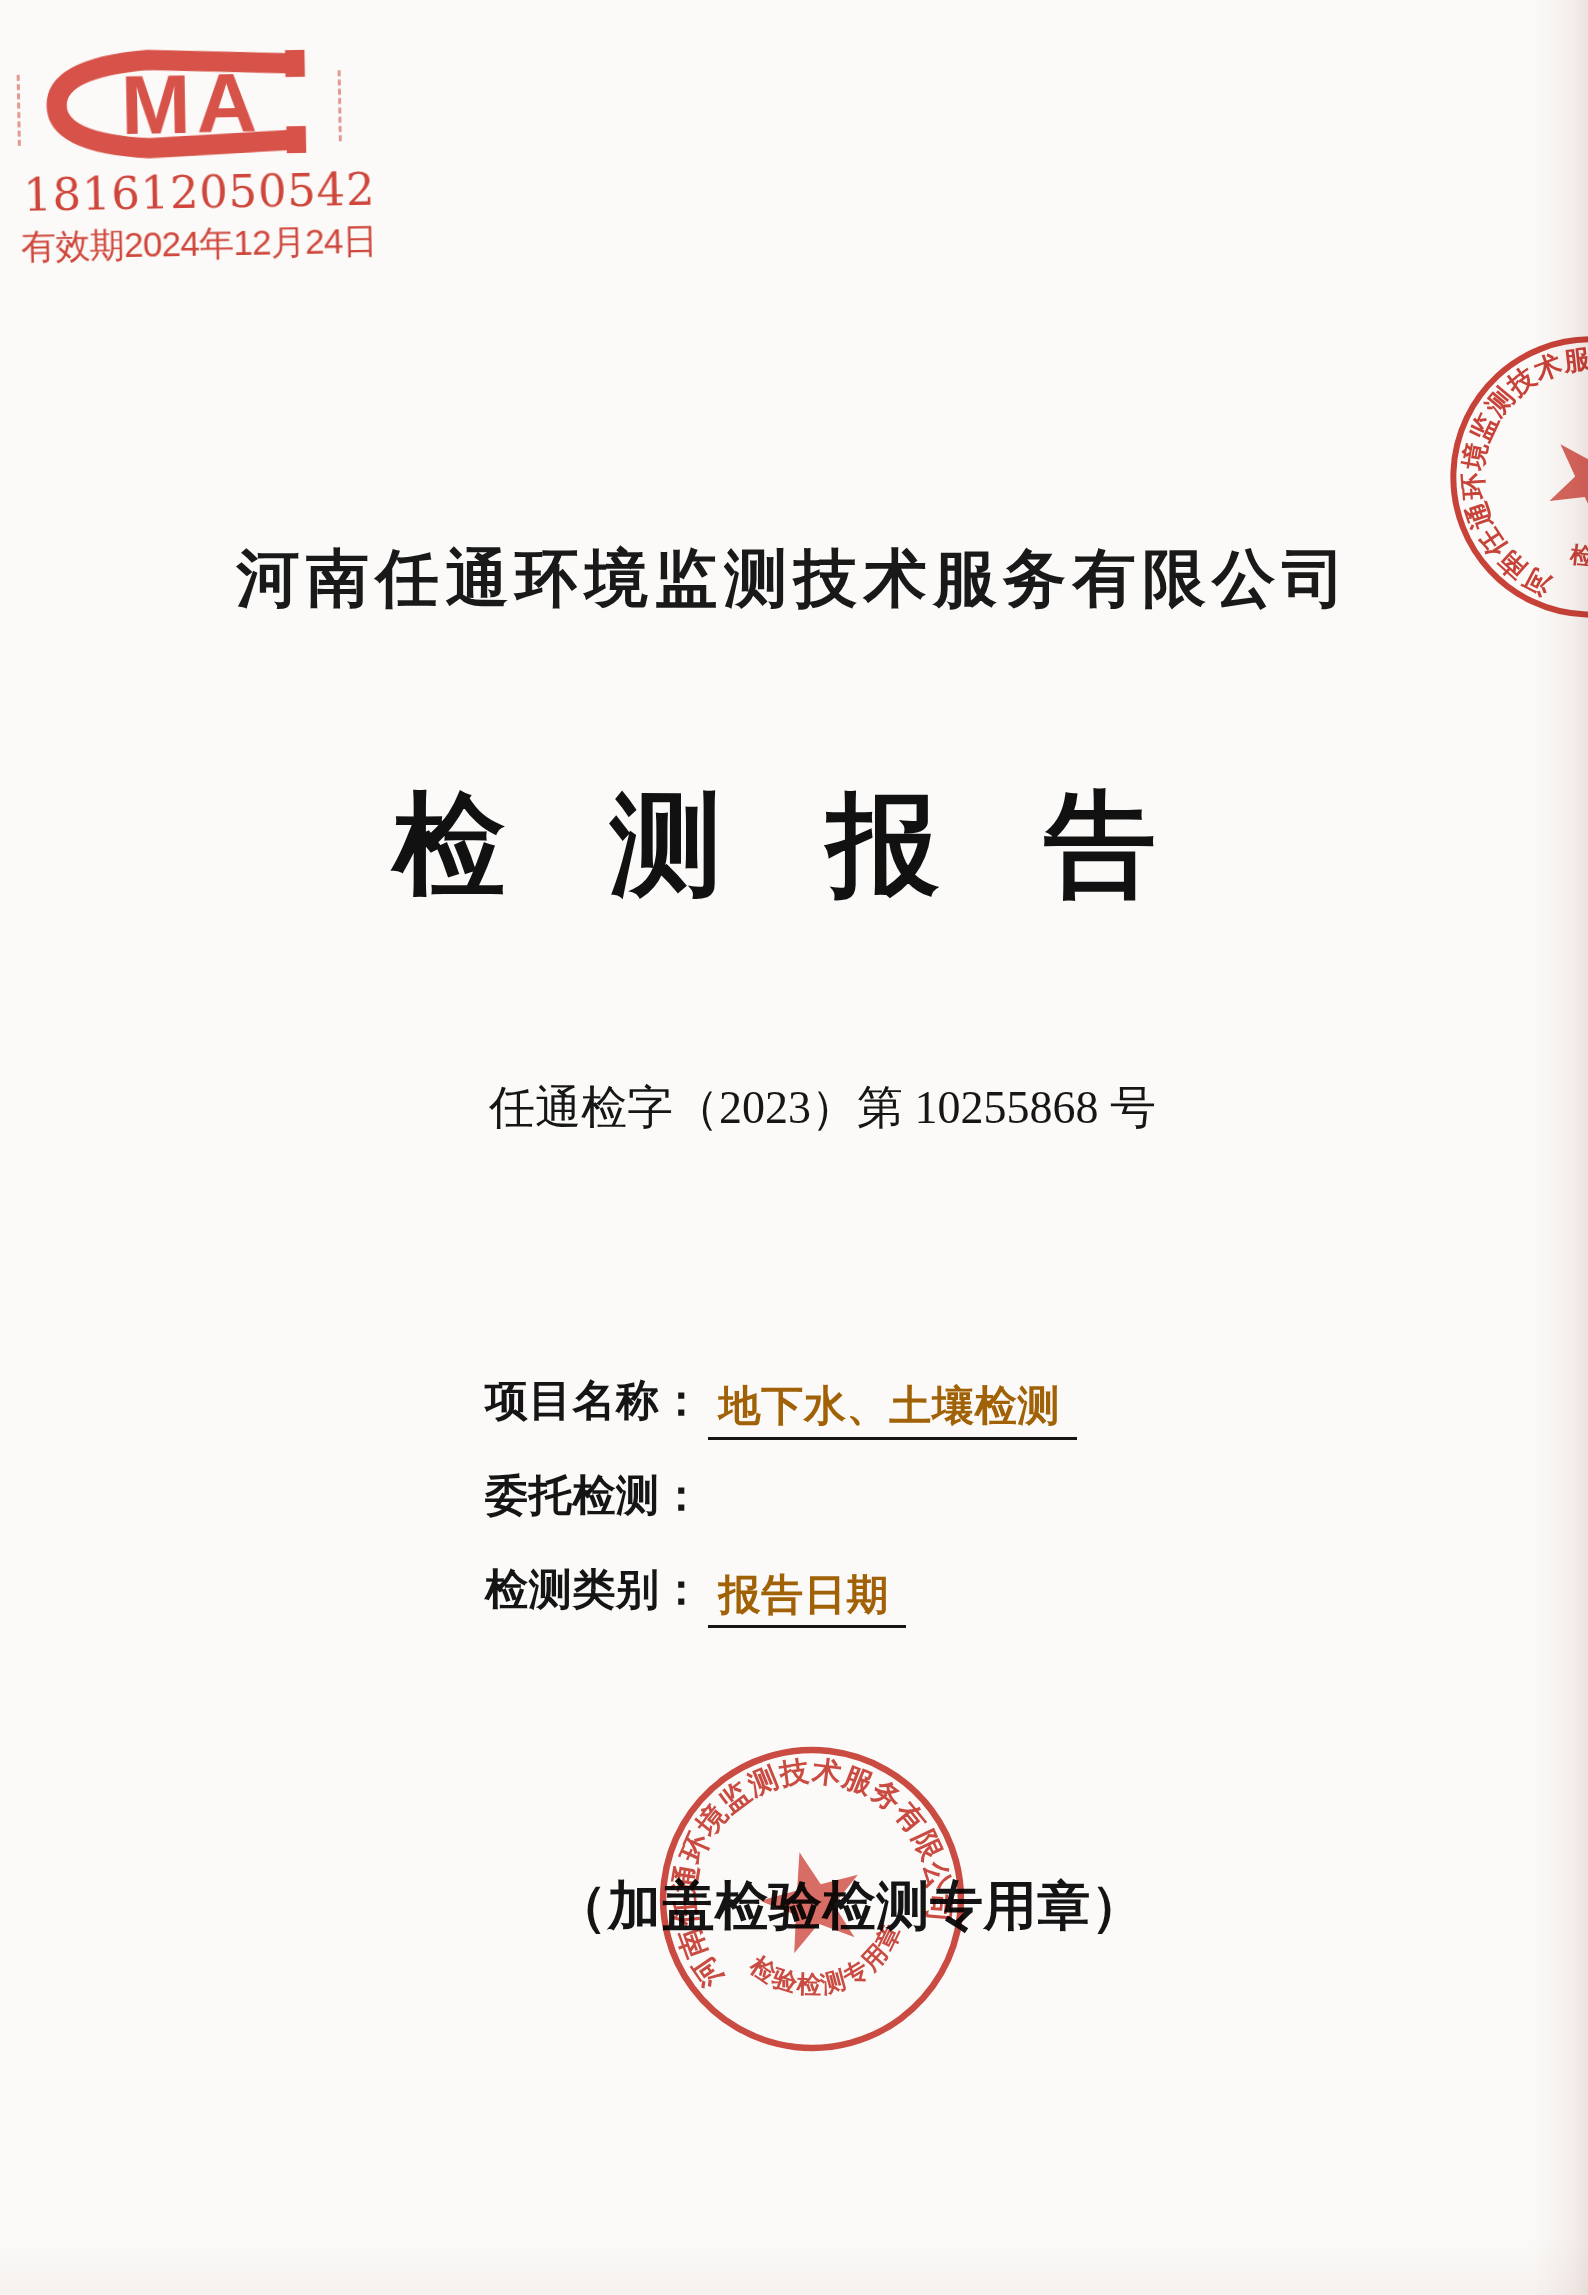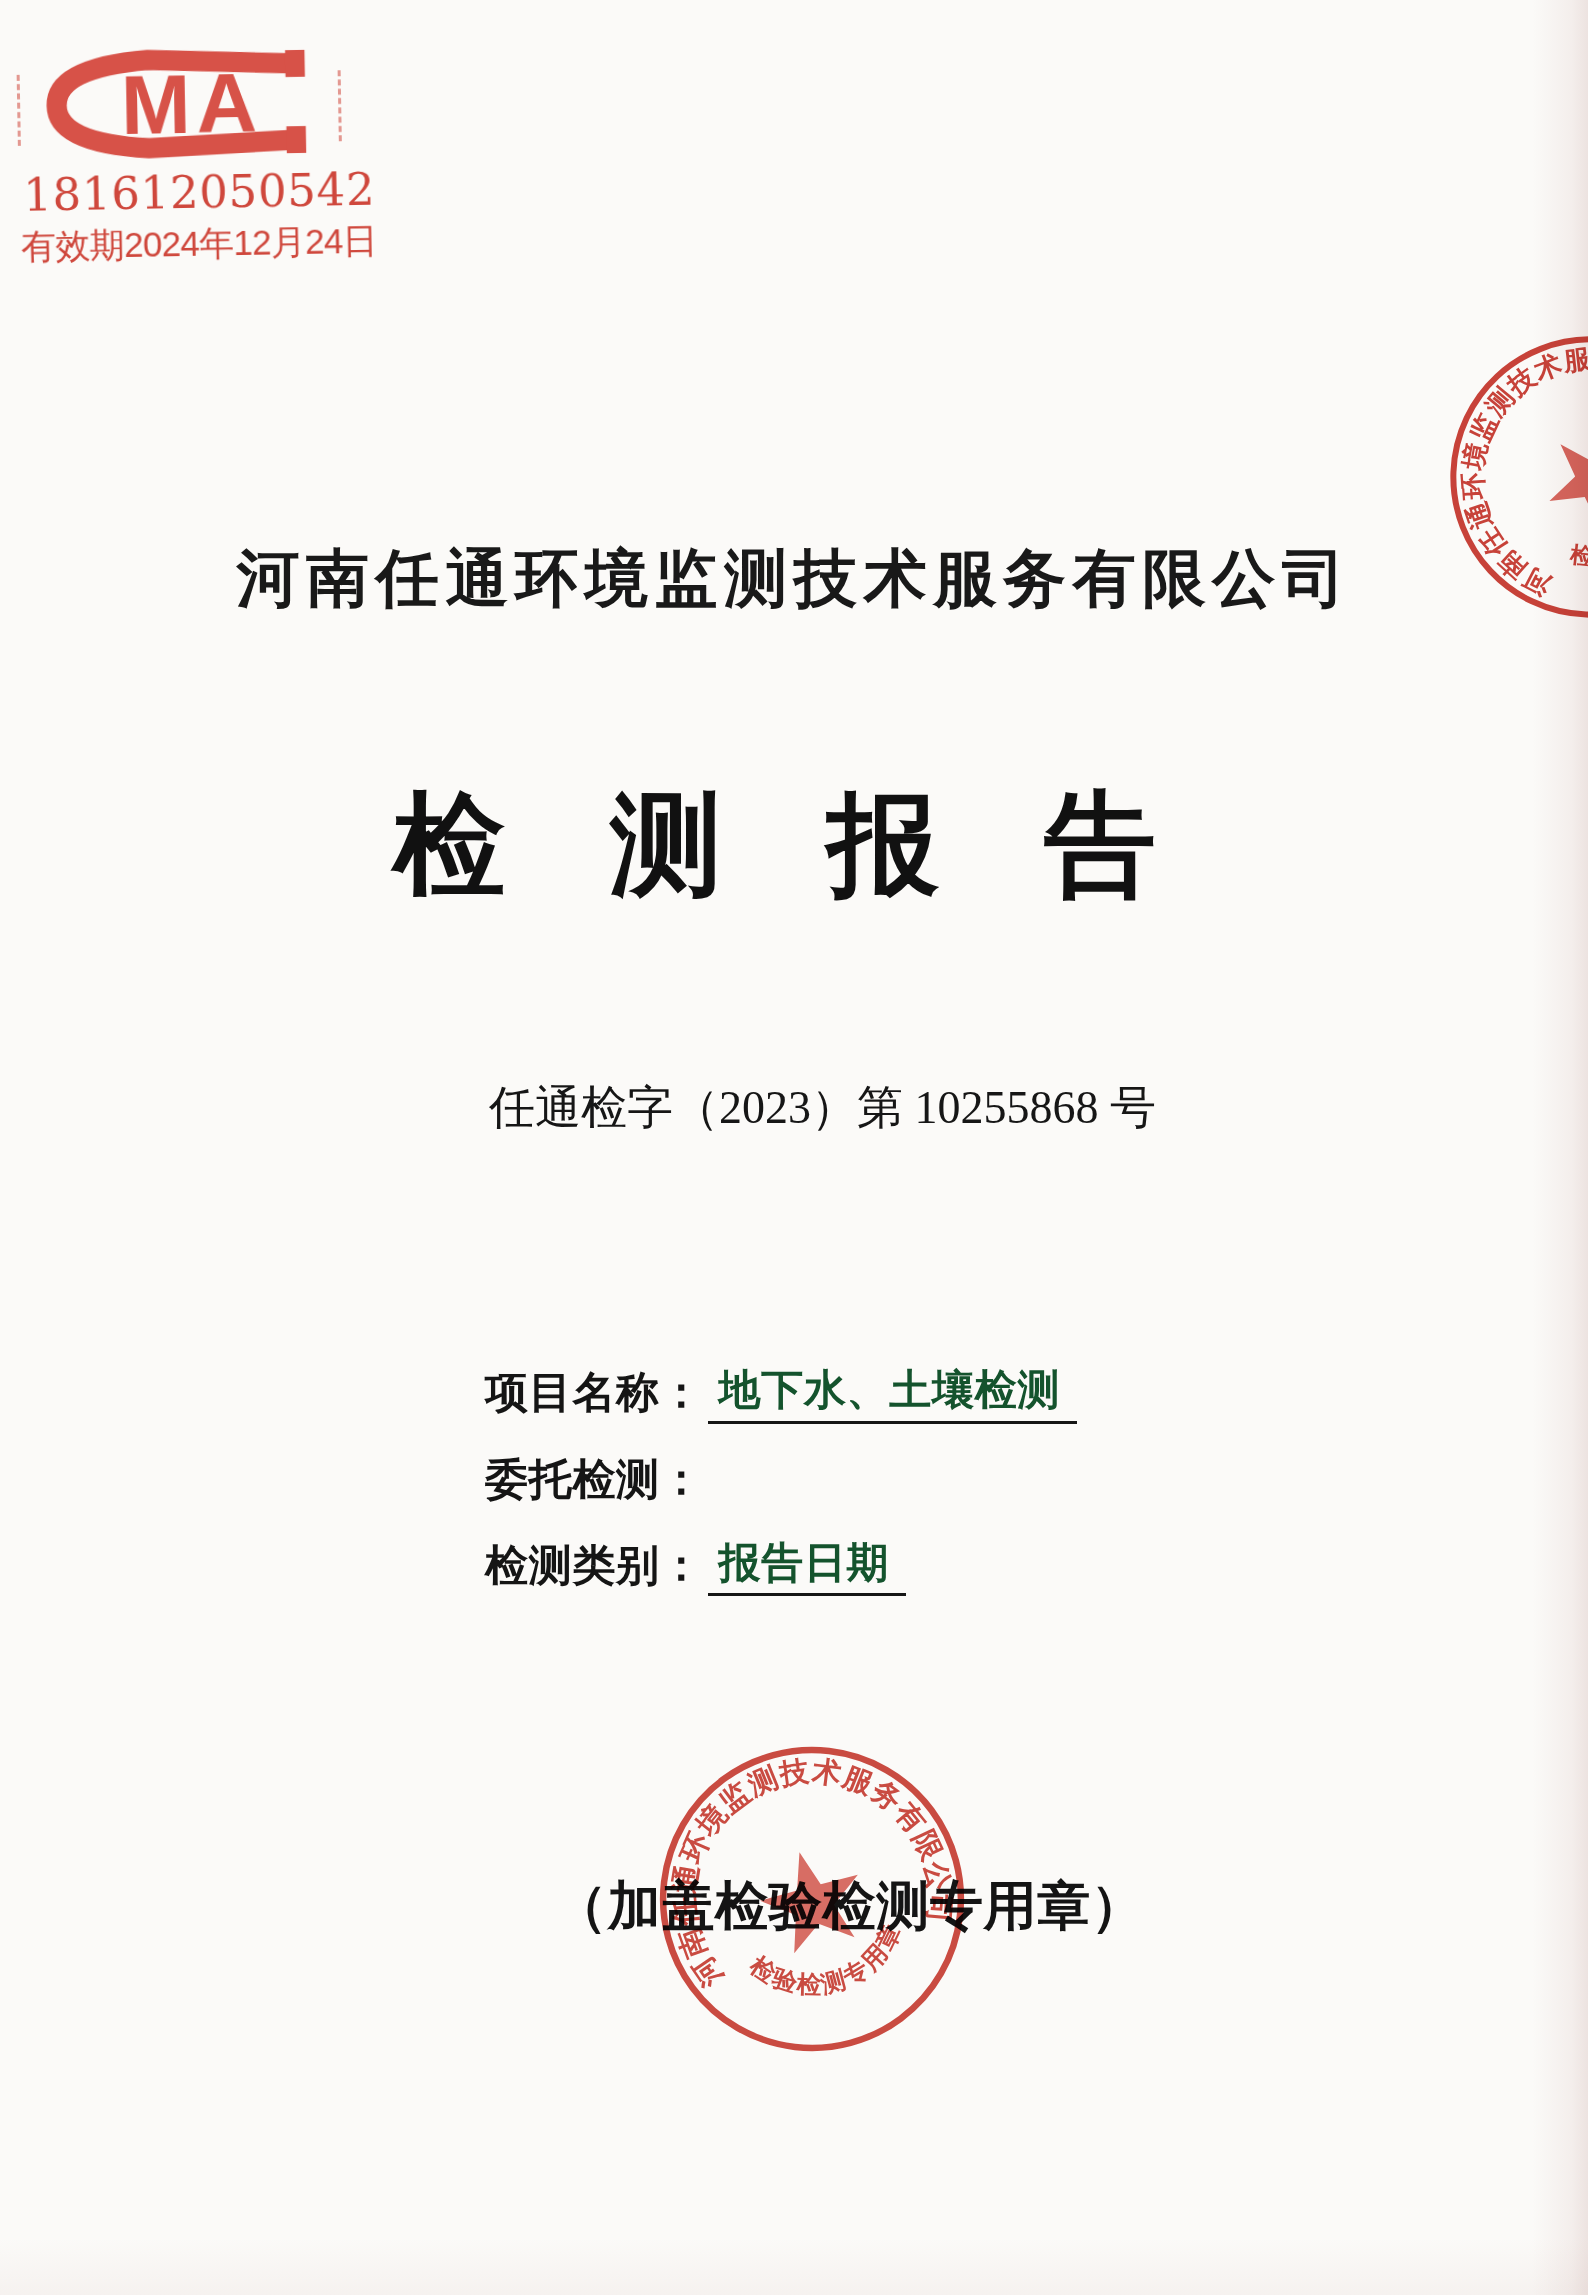--- a/index.html
+++ b/index.html
@@ -59,23 +59,23 @@
     font-size:46px;font-weight:500;line-height:1;
     color:#161616;white-space:nowrap;
   }
 
   .fields{position:absolute;left:485px;top:1361px;z-index:1;}
   .field-row{display:flex;align-items:center;margin-bottom:26px;line-height:58px;white-space:nowrap;}
   .field-label{
     font-size:43px;font-weight:700;color:#151515;letter-spacing:0.7px;
   }
   .field-value{
-    font-size:42px;font-weight:600;color:#14532d;
+    font-size:42px;font-weight:600;color:#a16207;
     border-bottom:3.7px solid #161616;
-    padding:0 16.5px 1.5px 10.5px;margin-left:4.5px;letter-spacing:0.7px;
+    padding:0 16.5px 1.5px 10.5px;margin-left:4.5px;letter-spacing:0.7px;margin-top:16px;
   }
   .field-row.date .field-value{
     font-family:"Liberation Serif",serif;font-weight:600;
     padding-left:22.5px;
   }
 
   .seal-caption{
     position:absolute;left:554px;top:1877px;z-index:2;
     font-family:"Liberation Serif",serif;
     font-size:53px;font-weight:700;letter-spacing:0.7px;line-height:1.1;

